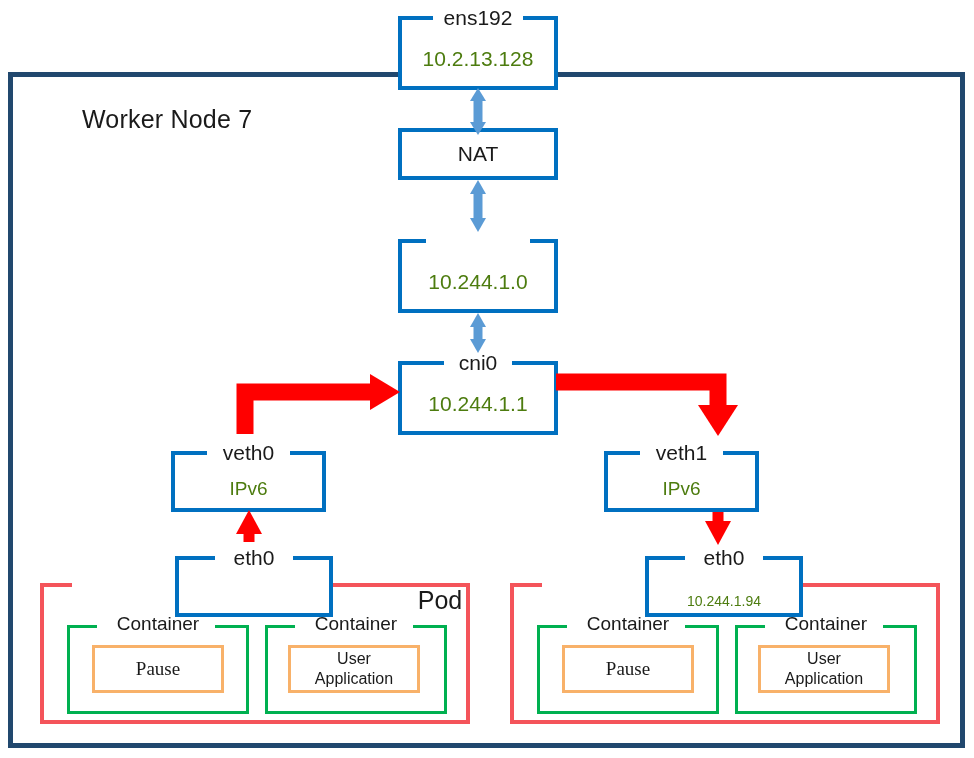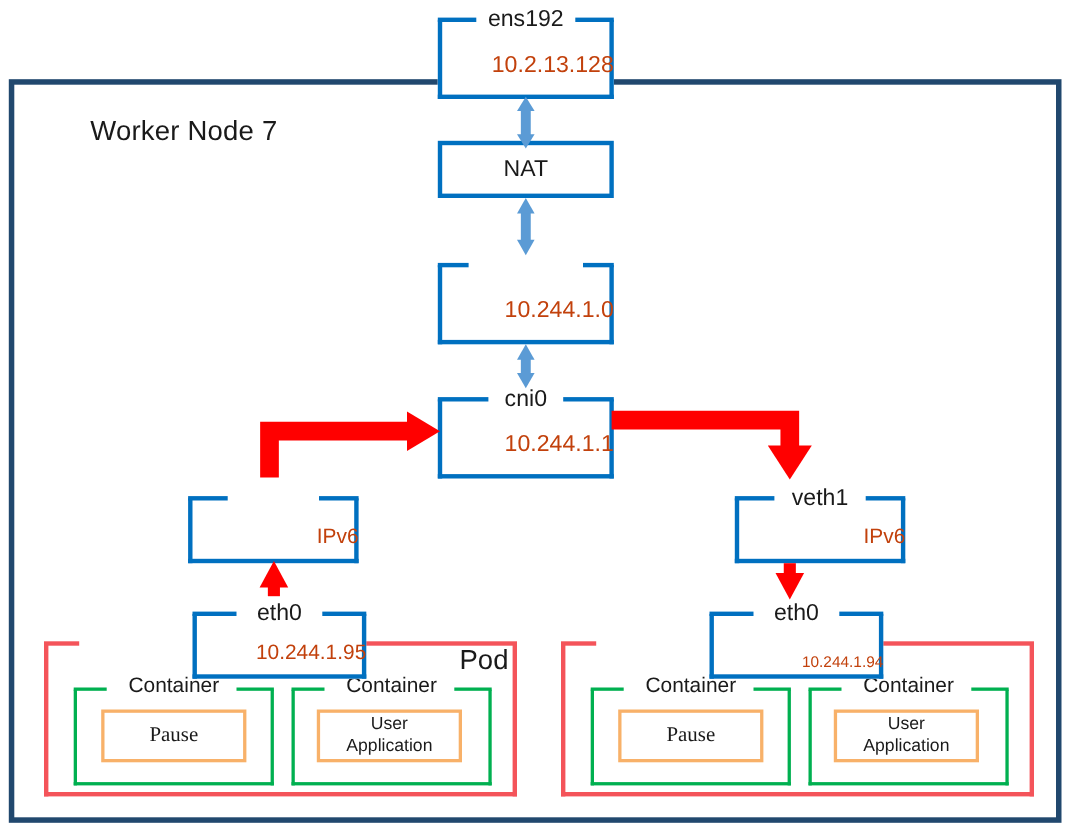--- a/index.html
+++ b/index.html
@@ -71,23 +71,23 @@
     font-size: 21px;
     line-height: 26px;
     color: #1a1a1a;
     white-space: nowrap;
     background: transparent;
   }
   .nbox .value {
     position: absolute;
     left: 0;
     right: 0;
-    text-align: right;
+    text-align: center;
     font-size: 21px;
-    color: #c2410c;
+    color: #4d7c0f;
     white-space: nowrap;
   }
 
   
   .pbox {
     position: absolute;
     box-sizing: border-box;
     border: 4px solid var(--c);
     display: flex;
     align-items: center;
@@ -165,24 +165,25 @@
     <div class="toprule l" style="width:46px;"></div>
     <div class="toprule r" style="width:46px;"></div>
     <div class="label">cni0</div>
     <div class="value" style="top:42px;">10.244.1.1</div>
   </div>
 
   <div class="nbox c-blue" style="left:171px; top:440px; width:155px; height:72px;">
     <div class="body" style="background:#ffffff;"></div>
     <div class="toprule l" style="width:36px;"></div>
     <div class="toprule r" style="width:36px;"></div>
+    <div class="label">veth0</div>
     <div class="value" style="top:38px; font-size:19px;">IPv6</div>
   </div>
 
-  <div class="nbox c-blue" style="left:668px; top:440px; width:155px; height:72px;">
+  <div class="nbox c-blue" style="left:604px; top:440px; width:155px; height:72px;">
     <div class="body" style="background:#ffffff;"></div>
     <div class="toprule l" style="width:36px;"></div>
     <div class="toprule r" style="width:36px;"></div>
     <div class="label">veth1</div>
     <div class="value" style="top:38px; font-size:19px;">IPv6</div>
   </div>
 
   <div class="nbox c-red" style="left:40px; top:572px; width:430px; height:152px;">
     <div class="body"></div>
     <div class="toprule l" style="width:32px;"></div>
@@ -207,21 +208,20 @@
   <div class="appbox" style="left:288px; top:645px; width:132px; height:48px; flex-direction:column;">
     <span>User</span>
     <span>Application</span>
   </div>
 
   <div class="nbox c-blue" style="left:175px; top:545px; width:158px; height:72px;">
     <div class="body" style="background:#ffffff;"></div>
     <div class="toprule l" style="width:40px;"></div>
     <div class="toprule r" style="width:40px;"></div>
     <div class="label">eth0</div>
-    <div class="value" style="top:38px; font-size:19px;">10.244.1.95</div>
   </div>
 
   <div class="nbox c-red" style="left:510px; top:572px; width:430px; height:152px;">
     <div class="body"></div>
     <div class="toprule l" style="width:32px;"></div>
     <div class="toprule r" style="width:290px;"></div>
     <div class="label lbl-pod" style="top:-11px; left:-285px; text-align:center; width:430px;">Pod</div>
   </div>
 
   <div class="nbox c-green" style="left:537px; top:614px; width:182px; height:100px;">

